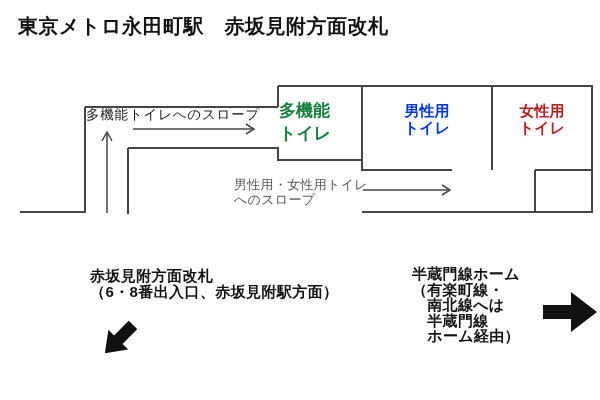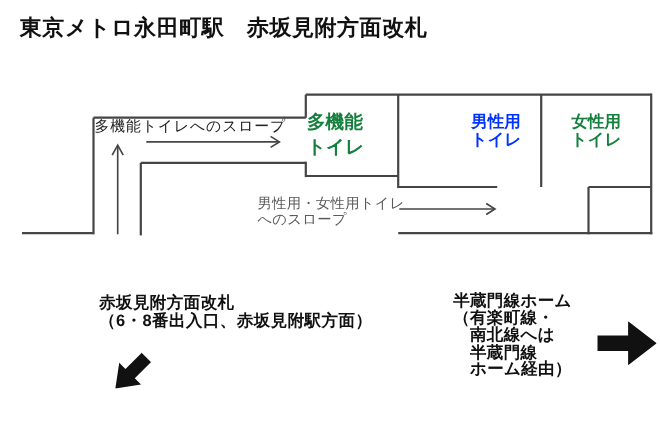--- a/index.html
+++ b/index.html
@@ -18,25 +18,25 @@
   .ramp1{
     left:86px;top:106px;font-size:13.5px;font-weight:normal;color:#222;
     letter-spacing:0.8px;line-height:17px;
   }
   .mfbox{
     left:279px;top:99px;width:82px;text-align:left;
     font-size:17px;font-weight:bold;line-height:23px;color:#15803d;
   }
   .mens{
     left:363px;top:102px;width:128px;text-align:center;
-    font-size:15px;font-weight:bold;line-height:17px;color:#0033ff;margin-left:24px;
+    font-size:15px;font-weight:bold;line-height:17px;color:#0033ff;
   }
   .womens{
     left:492px;top:102px;width:100px;text-align:center;
-    font-size:15px;font-weight:bold;line-height:17px;color:#15803d;
+    font-size:15px;font-weight:bold;line-height:17px;color:#b91c1c;
   }
   .ramp2{
     left:234px;top:177px;font-size:13px;line-height:15px;color:#5a5a5a;
     letter-spacing:0.3px;
   }
   .gate{
     left:90px;top:268px;font-size:15px;line-height:16px;font-weight:bold;
     color:#111;letter-spacing:0.4px;
   }
   .platform{

